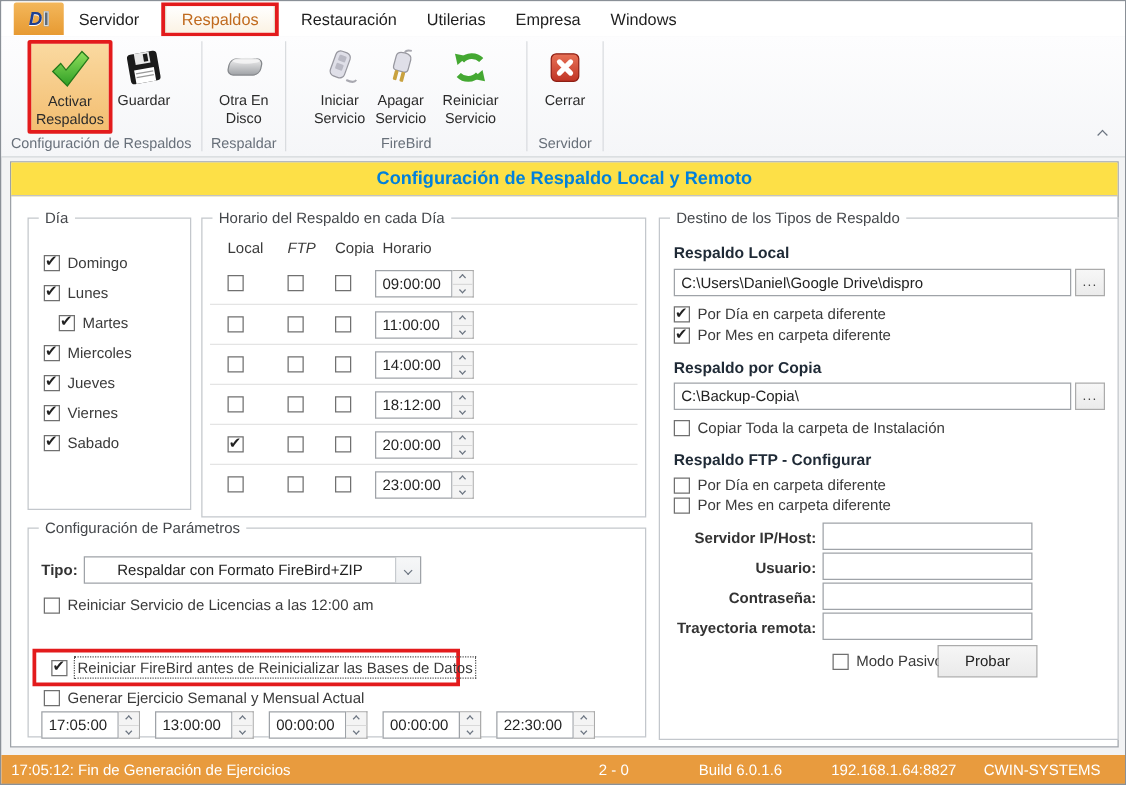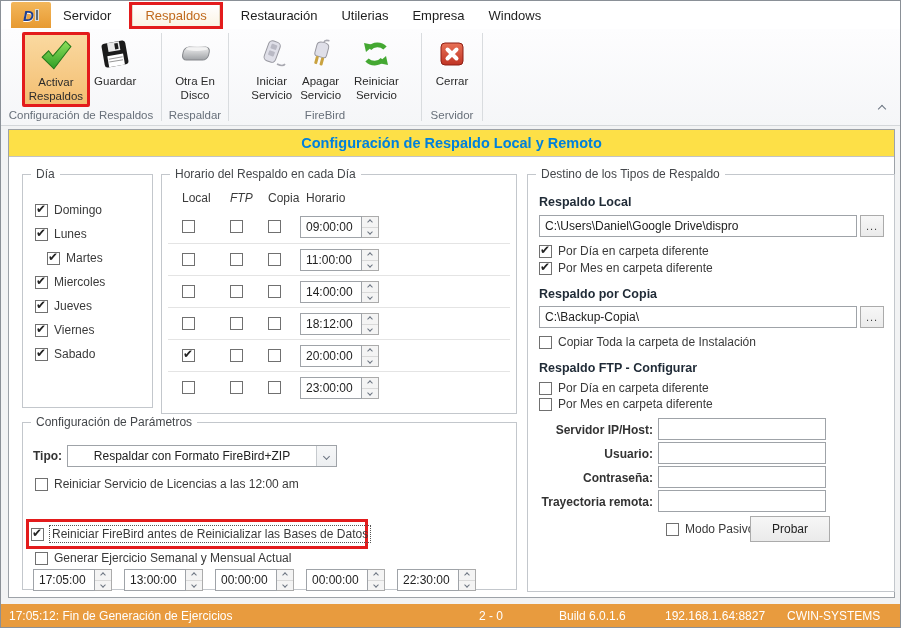--- a/index.html
+++ b/index.html
@@ -66,21 +66,21 @@
   .flabel { position:absolute; font-size:12px; font-weight:bold; color:#333; text-align:right; white-space:nowrap; }
 
   
   .hhead { position:absolute; font-size:12px; color:#3B3B3B; }
   .hrow { position:absolute; left:6px; width:342px; height:32px; }
   .hrow.sep { border-top:1px solid #E4E4E4; }
   .hrow .cb { position:absolute; top:9px; }
   .hrow .spin { position:absolute; left:132px; top:5px; }
 
   
-  .fb-annot { position:absolute; left:3px; top:96px; width:342px; height:30px; border:3px solid #E31B1C; display:flex; align-items:center; padding-left:2px; gap:6px; font-size:12px; color:#3A3A3A; white-space:nowrap; }
+  .fb-annot { position:absolute; left:3px; top:96px; width:342px; height:30px; border:3px solid #E31B1C; display:flex; align-items:center; padding-left:12px; gap:6px; font-size:12px; color:#3A3A3A; white-space:nowrap; }
   .fb-annot .lbl { outline:1px dotted #555; padding:1px 2px; }
 
   .probar { position:absolute; width:80px; height:26px; border:1px solid #ABABAB; background:linear-gradient(#F6F6F6,#EAEAEA); font-size:12px; color:#222; display:flex; align-items:center; justify-content:center; cursor:pointer; }
 
   
   .statusbar { position:absolute; left:0; top:603px; width:100%; height:25px; background:#E89B3E; border-bottom:2px solid #5E6367; color:#FFFFFF; font-size:12px; }
   .statusbar span { position:absolute; top:5px; white-space:nowrap; }
 </style>
 </head>
 <body>

